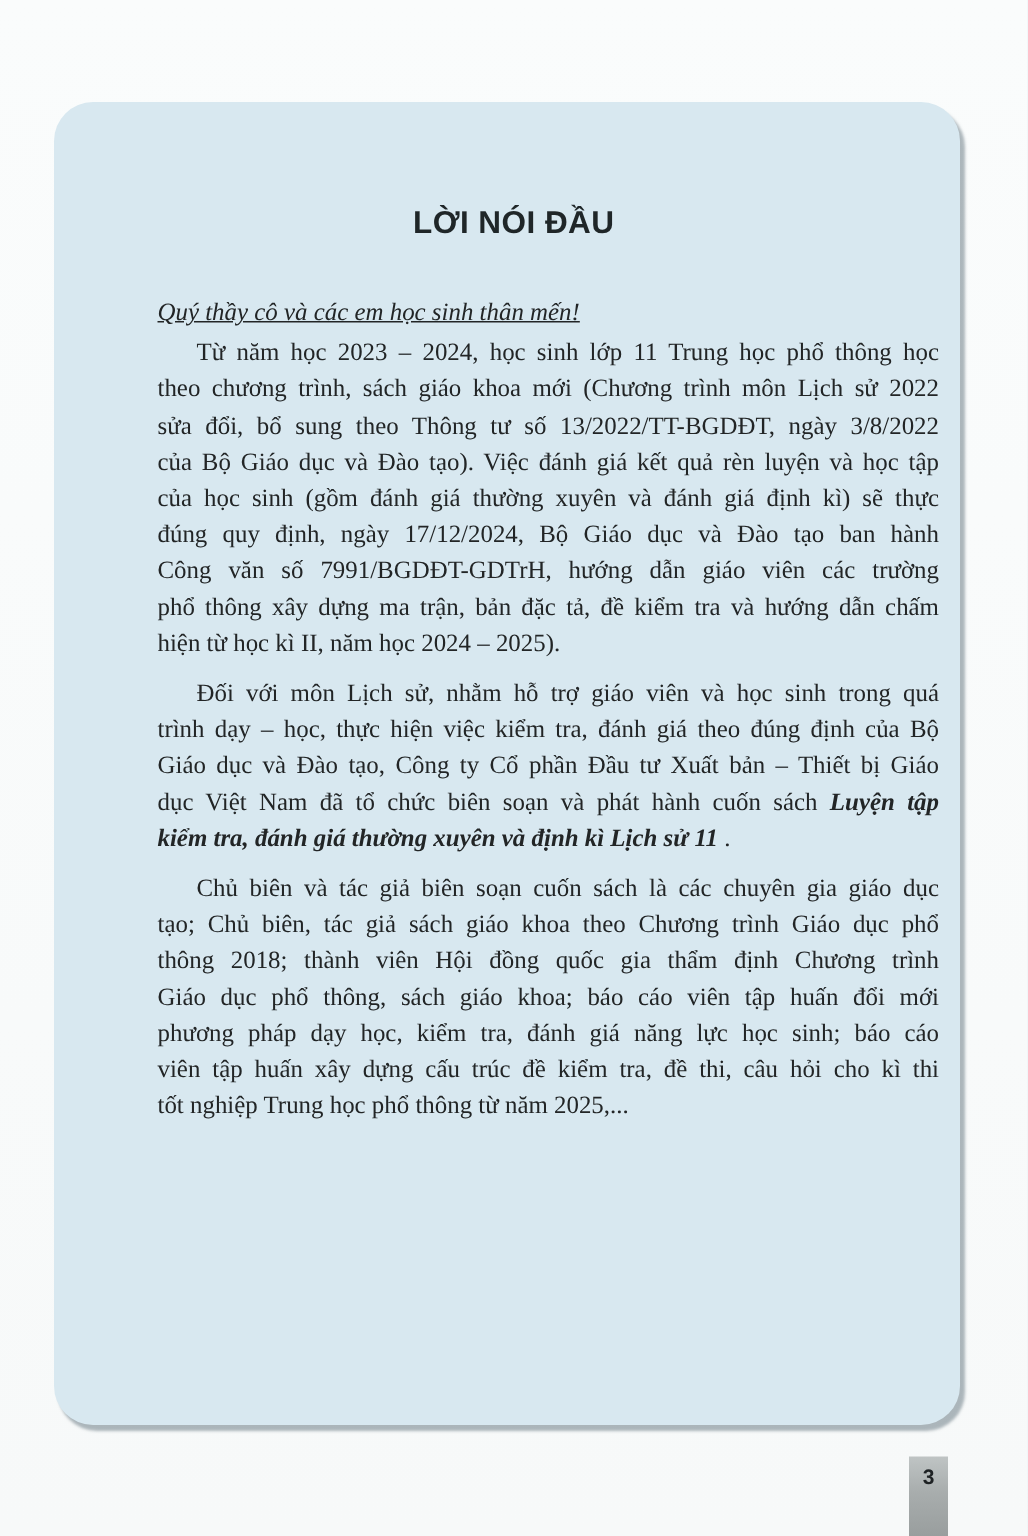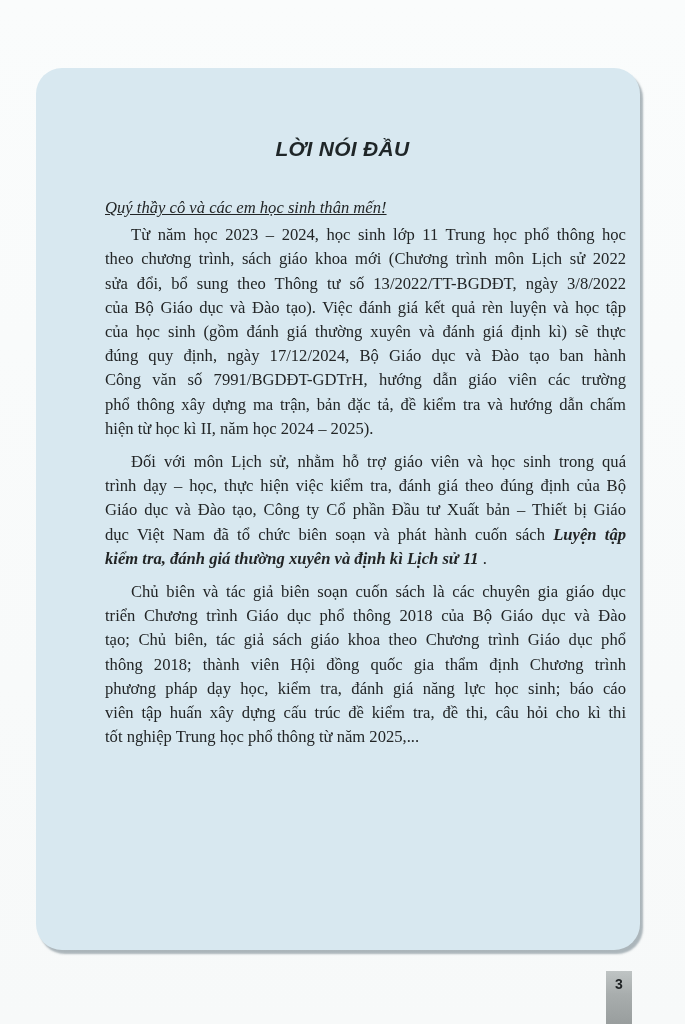--- a/index.html
+++ b/index.html
@@ -36,21 +36,20 @@
     left: 0;
     width: 100%;
     top: 137px;
     text-align: center;
     font-family: "Liberation Sans", "DejaVu Sans", sans-serif;
     font-weight: bold;
     font-size: 21px;
     letter-spacing: 0.3px;
     color: #1f2628;
     margin: 0;
-    font-style: italic;
   }
   .preface-body {
     position: absolute;
     left: 105px;
     top: 196px;
     width: 521px;
     font-size: 16.6px;
     line-height: 24.2px;
     text-align: justify;
   }
@@ -129,23 +128,23 @@
     <p class="para">
       <span class="line">Đối với môn Lịch sử, nhằm hỗ trợ giáo viên và học sinh trong quá</span>
       <span class="line">trình dạy – học, thực hiện việc kiểm tra, đánh giá theo đúng định của Bộ</span>
       <span class="line">Giáo dục và Đào tạo, Công ty Cổ phần Đầu tư Xuất bản – Thiết bị Giáo</span>
       <span class="line"><span>dục Việt Nam đã tổ chức biên soạn và phát hành cuốn sách </span><span class="book-title">Luyện tập</span></span>
       <span class="line last"><span class="book-title">kiểm tra, đánh giá thường xuyên và định kì Lịch sử 11</span><span> .</span></span>
     </p>
 
     <p class="para">
       <span class="line">Chủ biên và tác giả biên soạn cuốn sách là các chuyên gia giáo dục</span>
-      <span class="line">triển Chương trình Giáo dục phổ thông 2018 của Bộ Giáo dục và Đào</span>
       <span class="line">tạo; Chủ biên, tác giả sách giáo khoa theo Chương trình Giáo dục phổ</span>
       <span class="line">thông 2018; thành viên Hội đồng quốc gia thẩm định Chương trình</span>
+      <span class="line">Giáo dục phổ thông, sách giáo khoa; báo cáo viên tập huấn đổi mới</span>
       <span class="line">phương pháp dạy học, kiểm tra, đánh giá năng lực học sinh; báo cáo</span>
       <span class="line">viên tập huấn xây dựng cấu trúc đề kiểm tra, đề thi, câu hỏi cho kì thi</span>
       <span class="line last">tốt nghiệp Trung học phổ thông từ năm 2025,...</span>
     </p>
 
   </div>
 
   <div class="page-number-tab">
     <span class="page-number">3</span>
   </div>

